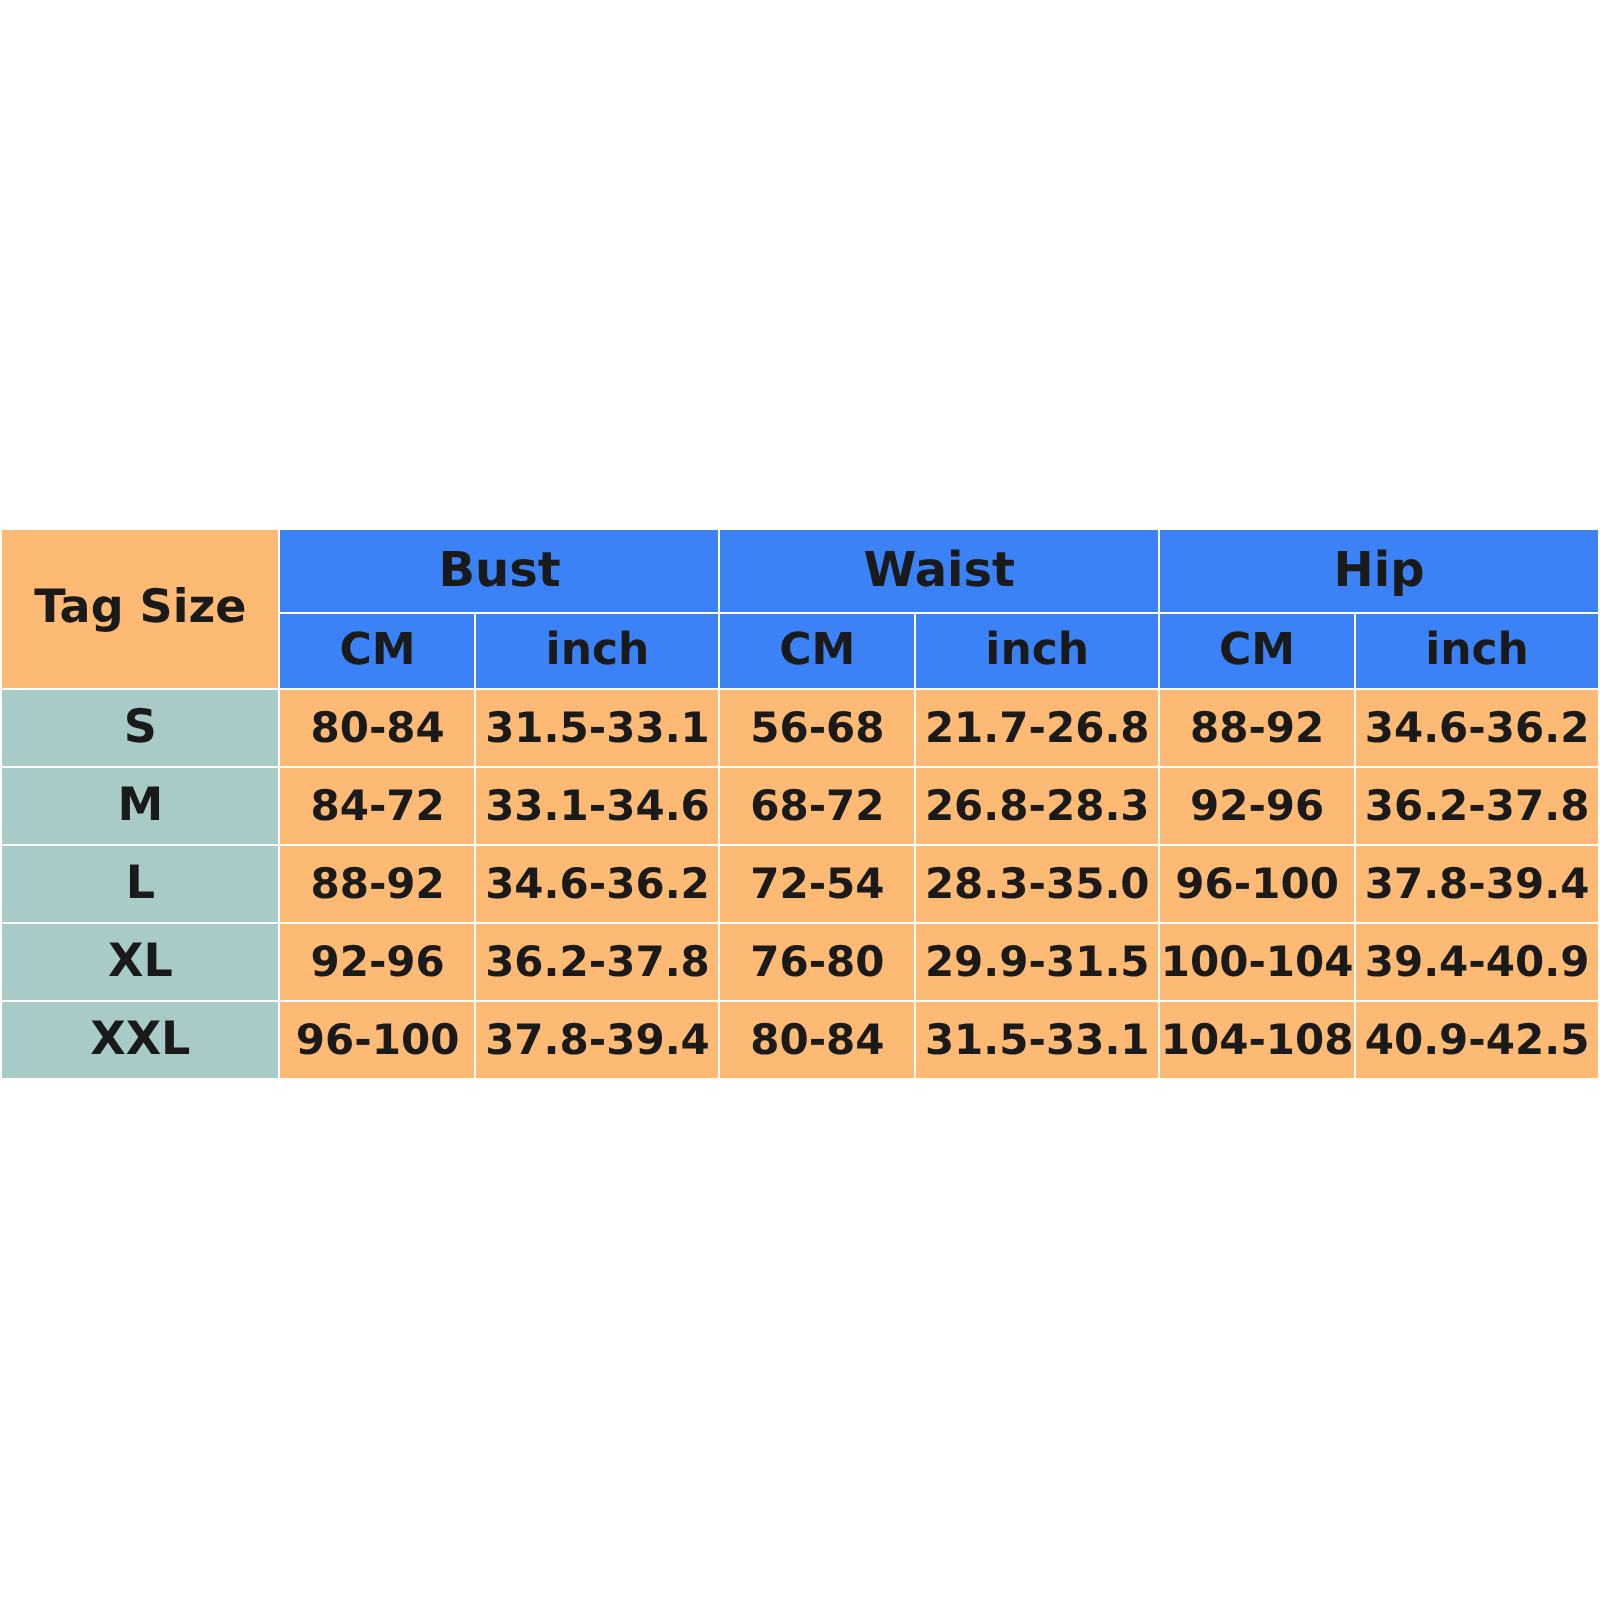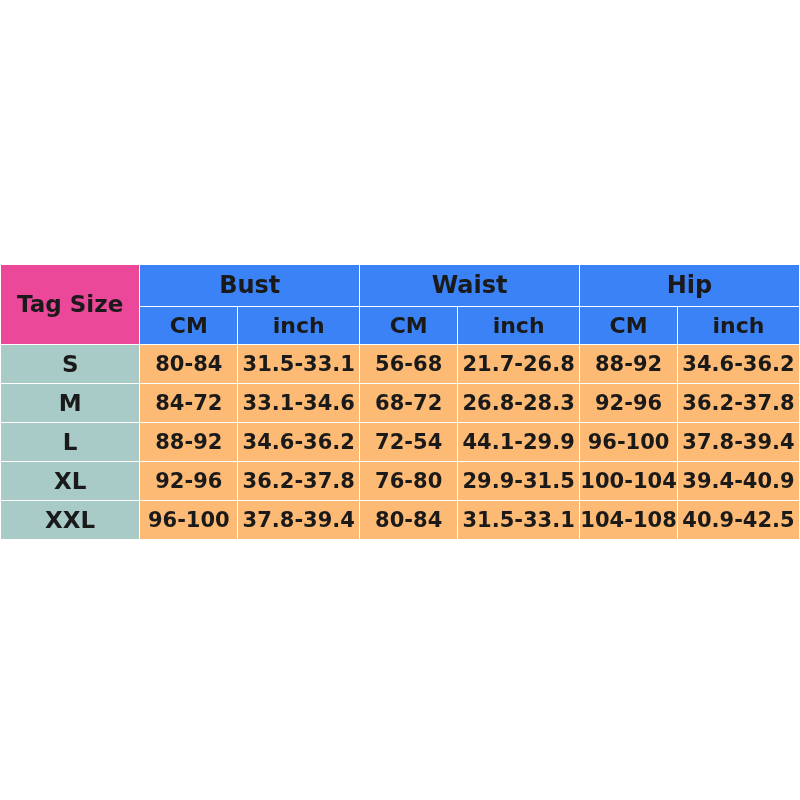--- a/index.html
+++ b/index.html
@@ -45,21 +45,21 @@
   }
   .hdr-group {
     font-size: 24px;
     height: 41px;
   }
   .hdr-sub {
     font-size: 22px;
     height: 37px;
   }
   .tag-size-cell {
-    background: #ec4899;
+    background: #fdba74;
     font-size: 23px;
     height: 78px;
     margin-left: 40px;
   }
 
   
   .row-label {
     background: #a8cbc8;
     font-size: 23px;
     height: 38px;
@@ -122,21 +122,21 @@
         <td class="cell">68-72</td>
         <td class="cell">26.8-28.3</td>
         <td class="cell">92-96</td>
         <td class="cell">36.2-37.8</td>
       </tr>
       <tr>
         <td class="row-label">L</td>
         <td class="cell">88-92</td>
         <td class="cell">34.6-36.2</td>
         <td class="cell">72-54</td>
-        <td class="cell">44.1-29.9</td>
+        <td class="cell">28.3-35.0</td>
         <td class="cell">96-100</td>
         <td class="cell">37.8-39.4</td>
       </tr>
       <tr>
         <td class="row-label">XL</td>
         <td class="cell">92-96</td>
         <td class="cell">36.2-37.8</td>
         <td class="cell">76-80</td>
         <td class="cell">29.9-31.5</td>
         <td class="cell">100-104</td>

